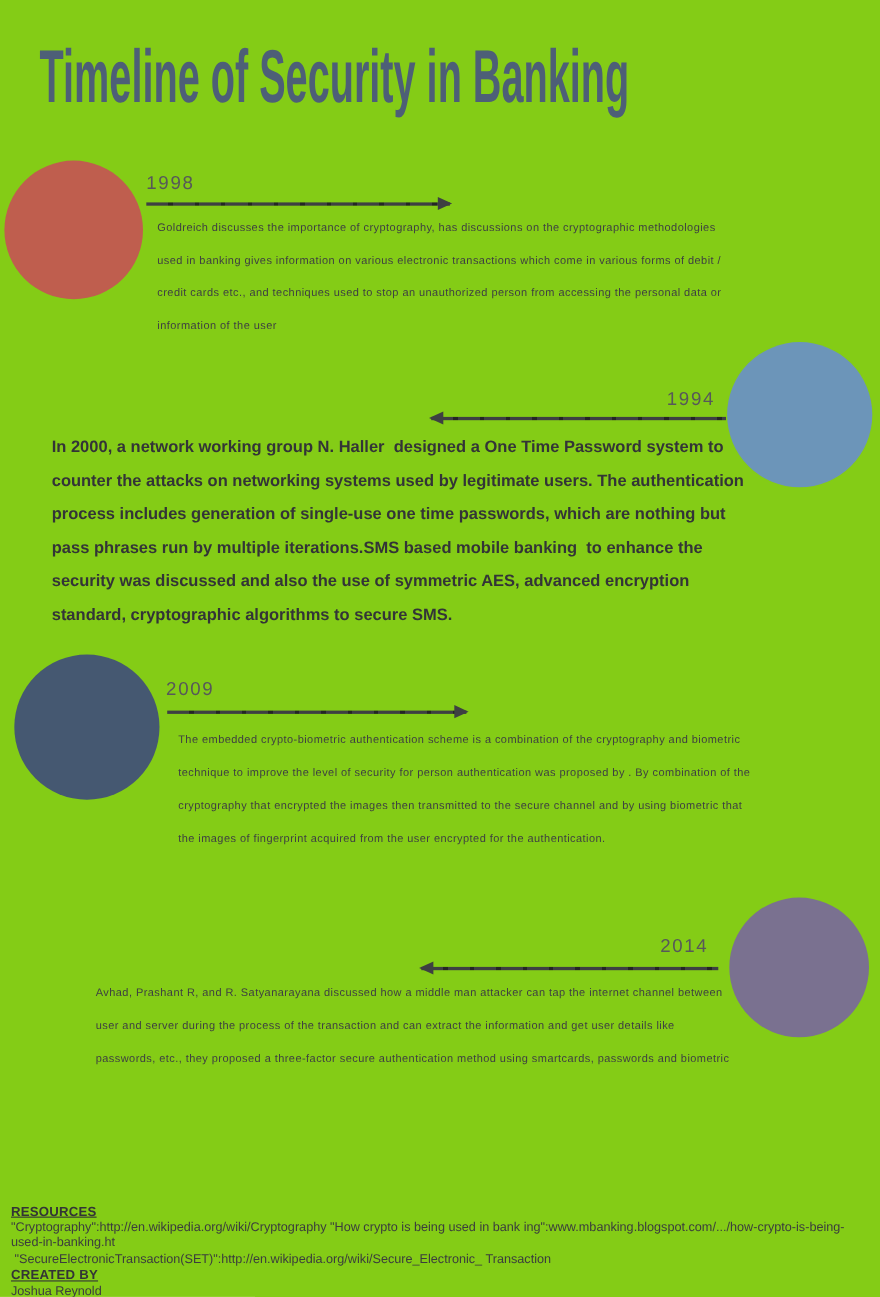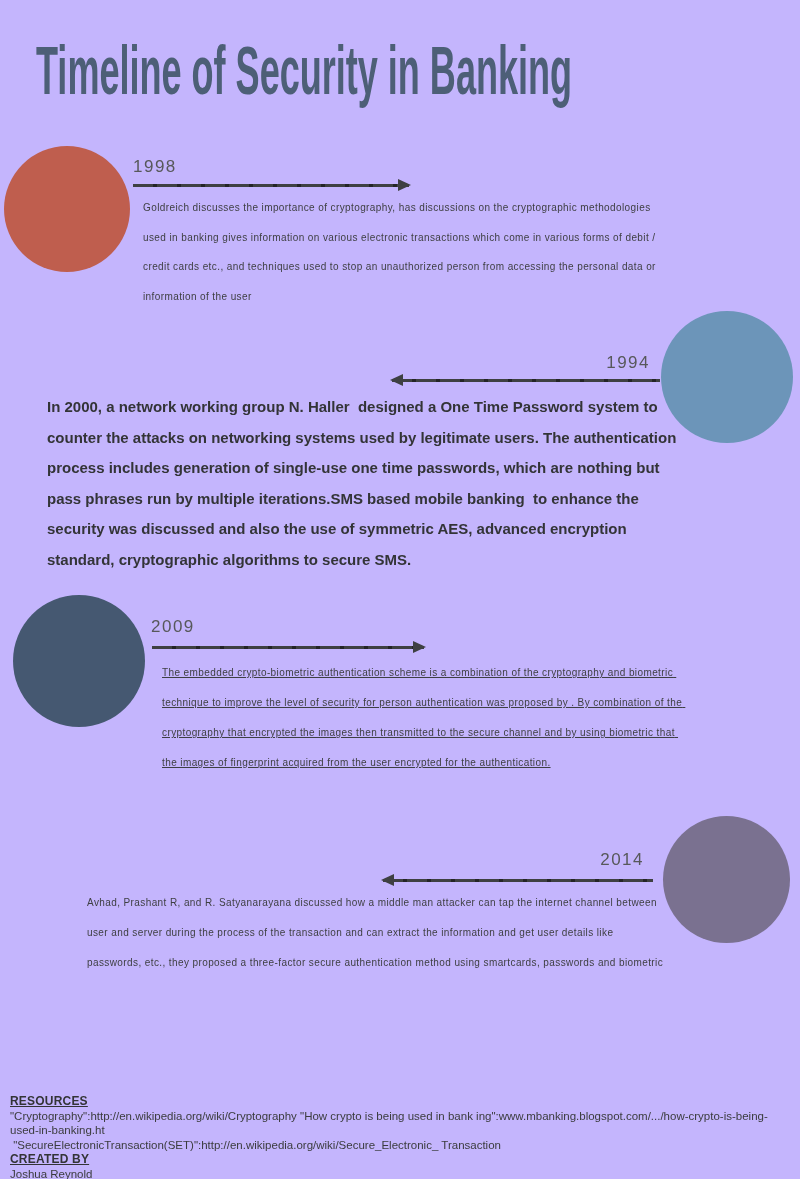--- a/index.html
+++ b/index.html
@@ -1,17 +1,17 @@
 <!DOCTYPE html>
 <html><head>
 <meta charset="utf-8">
 <style>
   html,body{margin:0;padding:0;background:#ffffff;}
   .canvas{
-    position:relative;width:800px;height:1179px;background:#c4b5fd;
+    position:relative;width:800px;height:1179px;background:#84cc16;
     font-family:"Liberation Sans",sans-serif;overflow:hidden;
   }
   .page-title{
     position:absolute;left:36px;top:36px;margin:0;
     font-size:68px;font-weight:700;line-height:1;color:#4d5f77;
     transform:scaleX(0.53);transform-origin:left top;white-space:nowrap;
     letter-spacing:0px;
   }
   .circle{position:absolute;border-radius:50%;}
   .c1998{left:4px;top:146px;width:126px;height:126px;}
@@ -43,21 +43,21 @@
     content:"";position:absolute;left:-2px;top:-5px;width:0;height:0;
     border-top:6.5px solid transparent;border-bottom:6.5px solid transparent;
     border-right:13px solid #3e4042;
   }
   .para{
     position:absolute;margin:0;color:#3e3f42;white-space:pre-wrap;
     font-size:10px;line-height:29.5px;letter-spacing:0.4px;
   }
   .p1998{left:143px;top:193px;width:524px;}
   .p2000{left:47px;top:392px;width:636px;font-size:15px;line-height:30.5px;letter-spacing:0px;color:#333437;font-weight:bold;}
-  .p2009{left:162px;top:658px;width:528px;line-height:30px;text-decoration:underline;}
+  .p2009{left:162px;top:658px;width:528px;line-height:30px;}
   .p2014{left:87px;top:888px;width:582px;line-height:30px;}
   .footer{
     position:absolute;left:10px;top:1062px;width:758px;
     font-size:11.5px;line-height:14.5px;color:#3b3c3e;margin-top:32px;
   }
   .footer div{white-space:pre-wrap;overflow-wrap:break-word;}
   .footer .heading{
     font-weight:700;font-size:12px;text-decoration:underline;color:#333436;
     letter-spacing:0.2px;
   }

